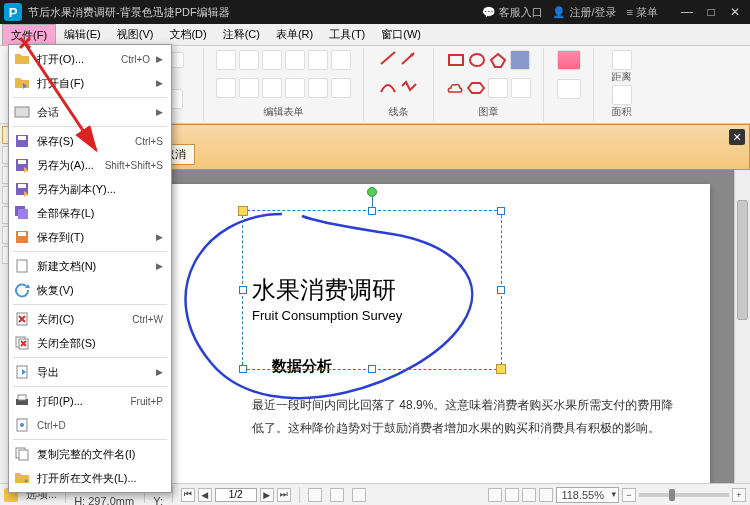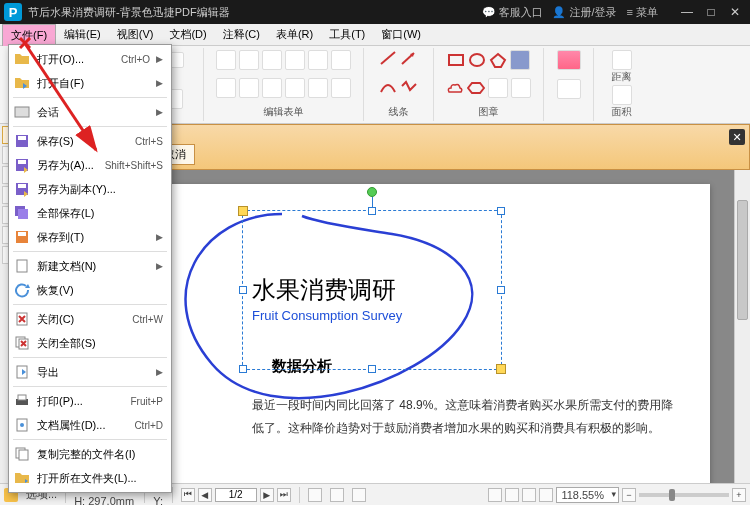--- a/index.html
+++ b/index.html
@@ -40,21 +40,21 @@
 .sel-box { position:absolute; top:86px; left:220px; width:260px; height:160px; border:1px dashed #2a7ad4; }
 .sel-h { position:absolute; width:8px; height:8px; background:#fff; border:1px solid #2a7ad4; }
 .sel-h.tl{top:-4px;left:-4px}.sel-h.tr{top:-4px;right:-4px}.sel-h.bl{bottom:-4px;left:-4px}.sel-h.br{bottom:-4px;right:-4px}
 .sel-h.tm{top:-4px;left:50%;margin-left:-4px}.sel-h.bm{bottom:-4px;left:50%;margin-left:-4px}
 .sel-h.ml{left:-4px;top:50%;margin-top:-4px}.sel-h.mr{right:-4px;top:50%;margin-top:-4px}
 .rot-h { position:absolute; top:-24px; left:50%; margin-left:-5px; width:10px; height:10px; background:#5c5; border:1px solid #393; border-radius:50%; }
 .rot-h:after{content:"";position:absolute;top:9px;left:4px;width:1px;height:11px;background:#2a7ad4;}
 .sel-yh { position:absolute; width:10px; height:10px; background:#ffd858; border:1px solid #b8922a; }
 .sel-yh.tl{top:-5px;left:-5px}.sel-yh.br{bottom:-5px;right:-5px}
 .page h1 { font-size:24px; font-weight:400; margin-left:160px; margin-top:70px; }
-.page .sub { font-size:13px; color:#1d4ed8; margin-left:160px; margin-top:2px; }
+.page .sub { font-size:13px; color:#000000; margin-left:160px; margin-top:2px; }
 .page h2 { font-size:15px; font-weight:600; margin-left:180px; margin-top:34px; }
 .page p { font-size:12px; color:#333; margin-left:160px; margin-top:18px; line-height:1.9; }
 .ink-path { position:absolute; top:80px; left:140px; pointer-events:none; }
 .scroll-v { position:absolute; right:0; top:46px; bottom:0; width:16px; background:#eee; border-left:1px solid #ccc; }
 .scroll-thumb { position:absolute; top:30px; left:2px; right:2px; height:120px; background:#c8c8c8; border:1px solid #aaa; border-radius:2px; }
 .filemenu { position:absolute; top:44px; left:8px; width:164px; background:#fff; border:1px solid #999; box-shadow:2px 3px 8px rgba(0,0,0,.35); z-index:50; padding:2px 0; }
 .fm-row { display:flex; align-items:center; height:24px; padding:0 8px 0 4px; gap:6px; cursor:pointer; position:relative; }
 .fm-ico { width:18px; height:18px; display:flex; align-items:center; justify-content:center; }
 .fm-ico svg { width:16px; height:16px; }
 .fm-lbl { flex:1; font-size:11px; }
@@ -409,21 +409,20 @@
       <span class="fm-lbl">打印(P)...</span>
       <span class="fm-sc">Fruit+P</span>
     </div>
     <div class="fm-row">
       <span class="fm-ico">
         <svg viewBox="0 0 16 16">
           <rect x="3" y="2" width="10" height="12" fill="#fff" stroke="#888"></rect>
           <circle cx="8" cy="8" r="2" fill="#4a90d9"></circle>
         </svg>
       </span>
-      <span class="fm-lbl">文档属性(D)...</span>
       <span class="fm-sc">Ctrl+D</span>
     </div>
     <div class="fm-sep"></div>
     <div class="fm-row">
       <span class="fm-ico">
         <svg viewBox="0 0 16 16">
           <rect x="2" y="2" width="9" height="10" fill="#fff" stroke="#888"></rect>
           <rect x="5" y="4" width="9" height="10" fill="#fff" stroke="#888"></rect>
         </svg>
       </span>

